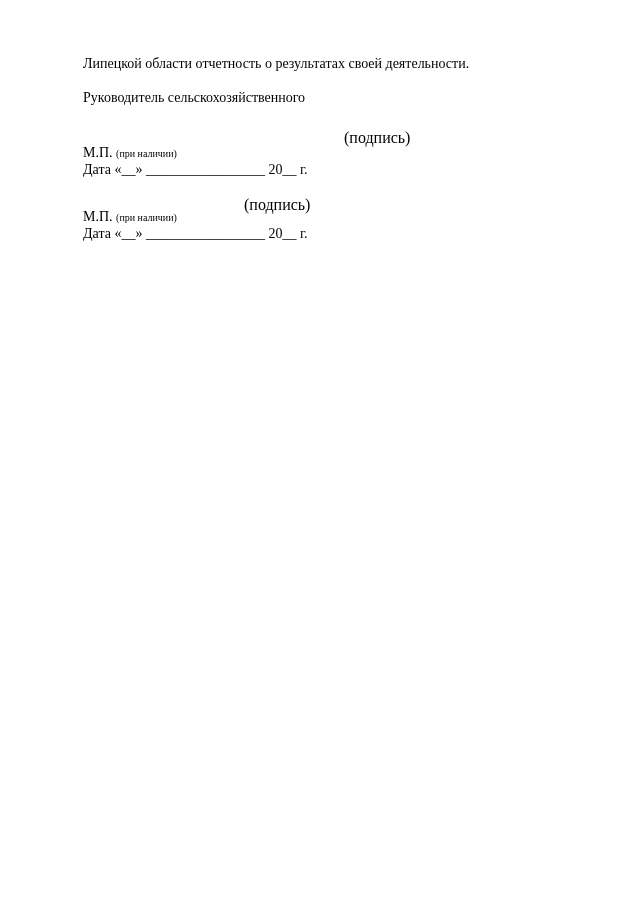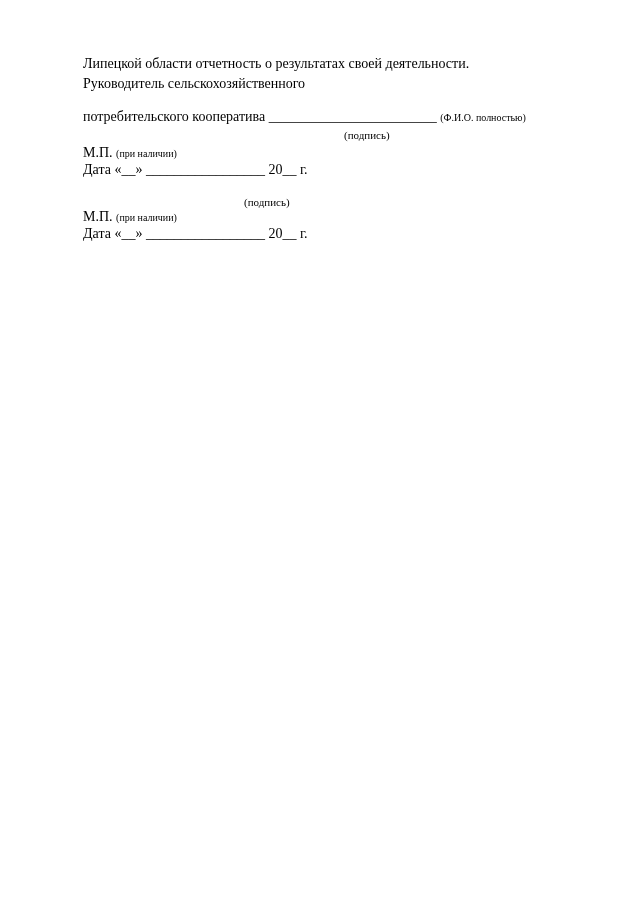--- a/index.html
+++ b/index.html
@@ -21,33 +21,32 @@
     left: 83px;
     font-size: 14px;
     line-height: 1.15;
     white-space: nowrap;
     color: #000000;
   }
   .small {
     font-size: 10px;
   }
   .small-line {
-    font-size: 11px;
+    font-size: 16px;
   }
 </style>
 </head>
 <body>
 
 <div class="page">
 
   <div class="line" style="top:56px">Липецкой области отчетность о результатах своей деятельности.</div>
 
-  <div class="line" style="top:76px">Руководитель сельскохозяйственного</div>
+  <div class="line" style="top:90px">Руководитель сельскохозяйственного</div>
 
-  <div class="line" style="top:109px"><span>потребительского кооператива</span> <span>________________________</span> <span class="small">(Ф.И.О. полностью)</span></div>
 
   <div class="line small-line" style="top:129px; left:344px">(подпись)</div>
 
   <div class="line" style="top:145px"><span>М.П.</span> <span class="small">(при наличии)</span></div>
 
   <div class="line" style="top:162px">Дата «__» _________________ 20__ г.</div>
 
 
   <div class="line small-line" style="top:196px; left:244px">(подпись)</div>
 

